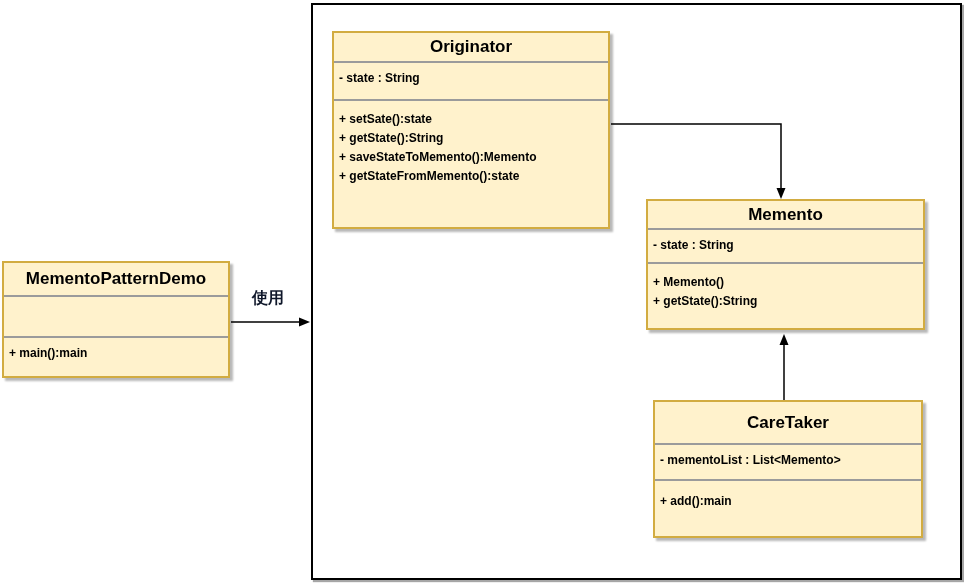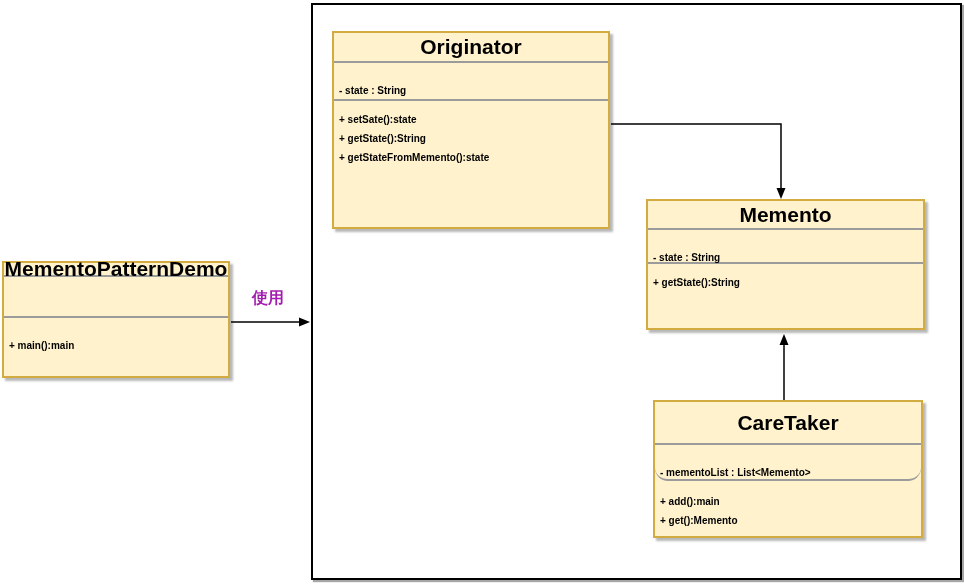--- a/index.html
+++ b/index.html
@@ -37,39 +37,39 @@
     border: 2px solid #D2AC41;
     box-shadow: 3px 3px 2px rgba(0,0,0,0.28);
     color: #000000;
     font-weight: bold;
     z-index: 3;
   }
   .uml-title {
     display: flex;
     align-items: center;
     justify-content: center;
-    font-size: 21px;
+    font-size: 17px;
     border-bottom: 2px solid #9B9B9B;
   }
   .uml-section {
-    padding: 18px 5px 0 5px;
-    font-size: 10px;
+    padding: 6px 5px 0 5px;
+    font-size: 12px;
     line-height: 19px;
   }
   .uml-attrs { border-bottom: 2px solid #9B9B9B; }
   .uml-line { white-space: nowrap; }
 
   .edge-label {
     position: absolute;
     left: 240px; top: 288px;
     width: 56px;
     text-align: center;
     font-size: 16px;
     font-weight: bold;
-    color: #a21caf;
+    color: #0f172a;
     z-index: 4;
   }
 </style>
 </head>
 <body>
 
 <div class="canvas">
 
   <div class="boundary-box"></div>
 
@@ -87,53 +87,54 @@
 
     <g>
       <path d="M 784 400 L 784 344" stroke="#000000" stroke-width="1.5" fill="none"></path>
       <polygon points="784,334 779.5,345 788.5,345" fill="#000000"></polygon>
     </g>
   </svg>
 
   <div class="edge-label">使用</div>
 
   <div class="uml-class" style="left:2px; top:261px; width:228px; height:117px;">
-    <div class="uml-title" style="height:14px;text-align:right;">MementoPatternDemo</div>
+    <div class="uml-title" style="height:34px;text-align:right;">MementoPatternDemo</div>
     <div class="uml-section uml-attrs" style="height:41px;"></div>
     <div class="uml-section uml-methods">
       <div class="uml-line">+ main():main</div>
     </div>
   </div>
 
   <div class="uml-class" style="left:332px; top:31px; width:278px; height:198px;">
     <div class="uml-title" style="height:30px;">Originator</div>
     <div class="uml-section uml-attrs" style="height:38px;">
       <div class="uml-line">- state : String</div>
     </div>
     <div class="uml-section uml-methods" style="padding-top:9px;">
       <div class="uml-line">+ setSate():state</div>
       <div class="uml-line">+ getState():String</div>
+      <div class="uml-line">+ saveStateToMemento():Memento</div>
       <div class="uml-line">+ getStateFromMemento():state</div>
     </div>
   </div>
 
   <div class="uml-class" style="left:646px; top:199px; width:279px; height:131px;">
     <div class="uml-title" style="height:29px;text-align:center;">Memento</div>
     <div class="uml-section uml-attrs" style="height:34px;">
       <div class="uml-line">- state : String</div>
     </div>
     <div class="uml-section uml-methods" style="padding-top:9px;">
+      <div class="uml-line">+ Memento()</div>
       <div class="uml-line">+ getState():String</div>
     </div>
   </div>
 
   <div class="uml-class" style="left:653px; top:400px; width:270px; height:138px;">
     <div class="uml-title" style="height:43px;">CareTaker</div>
-    <div class="uml-section uml-attrs" style="height:36px;border-radius:13px;">
+    <div class="uml-section uml-attrs" style="height:36px;">
       <div class="uml-line">- mementoList : List&lt;Memento&gt;</div>
     </div>
     <div class="uml-section uml-methods" style="padding-top:11px;">
       <div class="uml-line">+ add():main</div>
-      <div class="uml-line">+ get():Memento</div>
     </div>
   </div>
 
 </div>
 
 </body></html>

